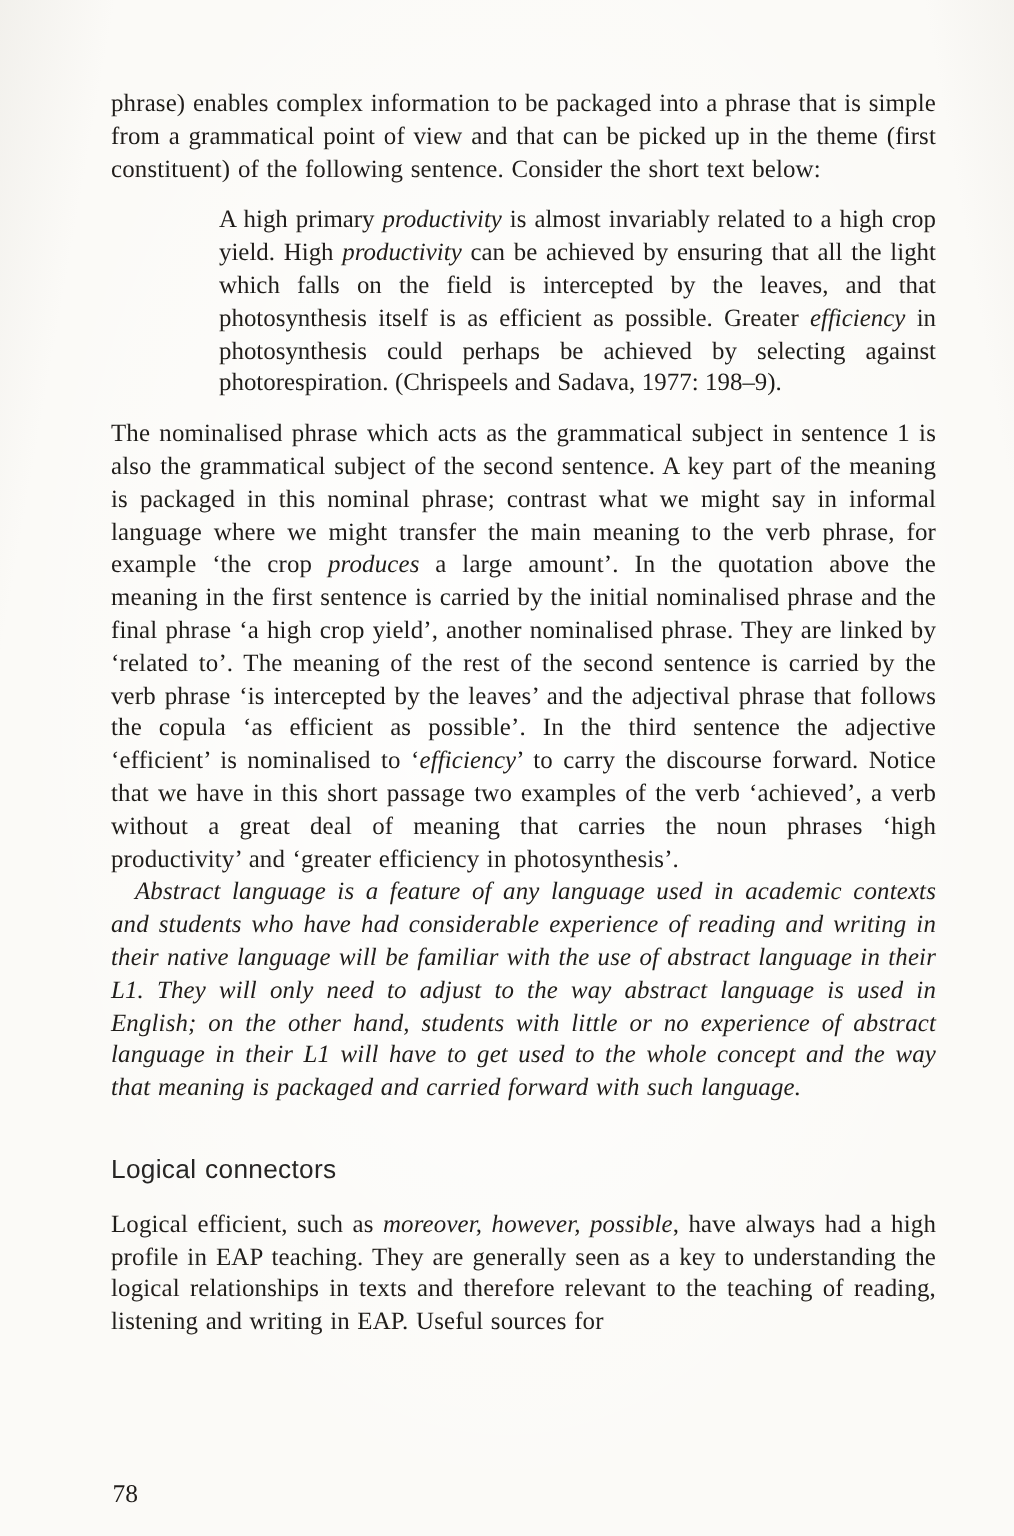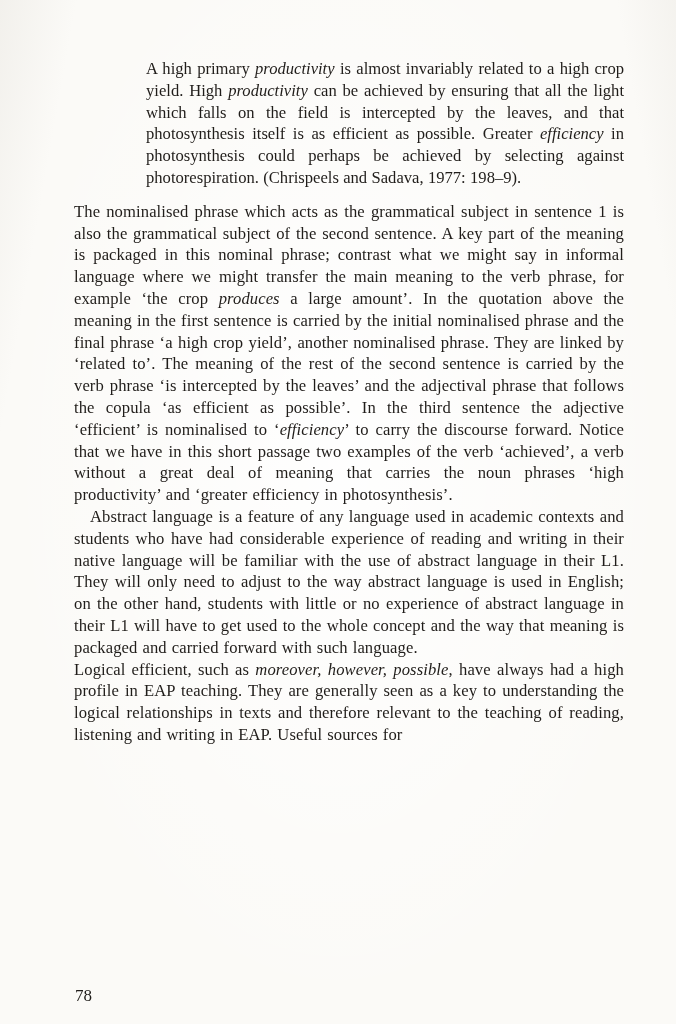--- a/index.html
+++ b/index.html
@@ -35,21 +35,21 @@
     letter-spacing: 0.1px;
     word-spacing: 0.8px;
   }
   .body-p { margin: 0; }
   .gap-after { margin-bottom: 12px; }
   .quote {
     margin: 0 0 12px 72px;
     letter-spacing: 0;
     word-spacing: 0.2px;
   }
-  .first-line-indent { text-indent: 16px; }
+  .first-line-indent { text-indent: 16px; font-style: italic; }
   .it { font-style: italic; margin-top: 30px; }
   .section-heading {
     margin: 33px 0 14px 0;
     font-family: "Liberation Sans", sans-serif;
     font-size: 17.5px;
     font-weight: 400;
     letter-spacing: 0.2px;
     color: #262524;
     text-align: left;
   }
@@ -60,25 +60,27 @@
     font-size: 17px;
     text-align: center;
   }
 </style>
 </head>
 <body>
 
 <div class="page" style="--paper: #fbfaf7; --ink: #201d1a;">
 
   <div class="text-col">
+    <p class="body-p gap-after"><span>phrase) enables complex information to be packaged into a phrase that is simple from a grammatical point of view and that can be picked up in the theme (first constituent) of the following sentence. Consider the short text below:</span></p>
 
     <blockquote class="body-p quote"><span>A high primary </span><span class="it">productivity</span><span> is almost invariably related to a high crop yield. High </span><span class="it">productivity</span><span> can be achieved by ensuring that all the light which falls on the field is intercepted by the leaves, and that photosynthesis itself is as efficient as possible. Greater </span><span class="it">efficiency</span><span> in photosynthesis could perhaps be achieved by selecting against photorespiration. (Chrispeels and Sadava, 1977: 198–9).</span></blockquote>
 
     <p class="body-p"><span>The nominalised phrase which acts as the grammatical subject in sentence 1 is also the grammatical subject of the second sentence. A key part of the meaning is packaged in this nominal phrase; contrast what we might say in informal language where we might transfer the main meaning to the verb phrase, for example ‘the crop </span><span class="it">produces</span><span> a large amount’. In the quotation above the meaning in the first sentence is carried by the initial nominalised phrase and the final phrase ‘a high crop yield’, another nominalised phrase. They are linked by ‘related to’. The meaning of the rest of the second sentence is carried by the verb phrase ‘is intercepted by the leaves’ and the adjectival phrase that follows the copula ‘as efficient as possible’. In the third sentence the adjective ‘efficient’ is nominalised to ‘</span><span class="it">efficiency</span><span>’ to carry the discourse forward. Notice that we have in this short passage two examples of the verb ‘achieved’, a verb without a great deal of meaning that carries the noun phrases ‘high productivity’ and ‘greater efficiency in photosynthesis’.</span></p>
 
     <p class="body-p first-line-indent"><span>Abstract language is a feature of any language used in academic contexts and students who have had considerable experience of reading and writing in their native language will be familiar with the use of abstract language in their L1. They will only need to adjust to the way abstract language is used in English; on the other hand, students with little or no experience of abstract language in their L1 will have to get used to the whole concept and the way that meaning is packaged and carried forward with such language.</span></p>
 
+    <h2 class="section-heading">Logical connectors</h2>
 
     <p class="body-p"><span>Logical efficient, such as </span><span class="it">moreover, however, possible</span><span>, have always had a high profile in EAP teaching. They are generally seen as a key to understanding the logical relationships in texts and therefore relevant to the teaching of reading, listening and writing in EAP. Useful sources for</span></p>
   </div>
 
   <div class="page-number">78</div>
 </div>
 
 </body></html>

